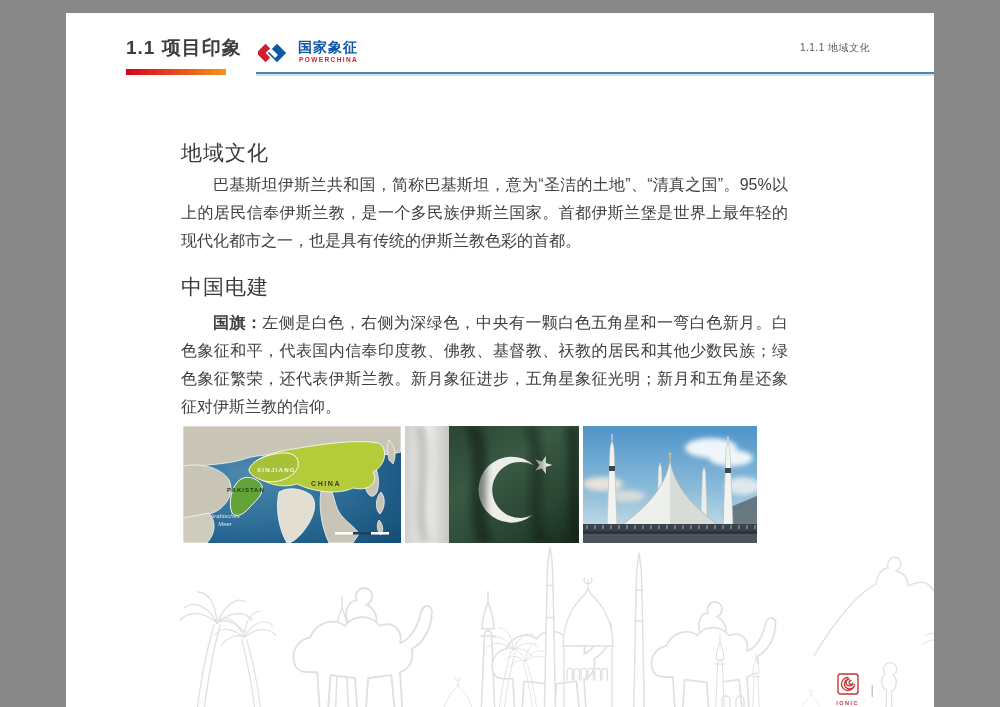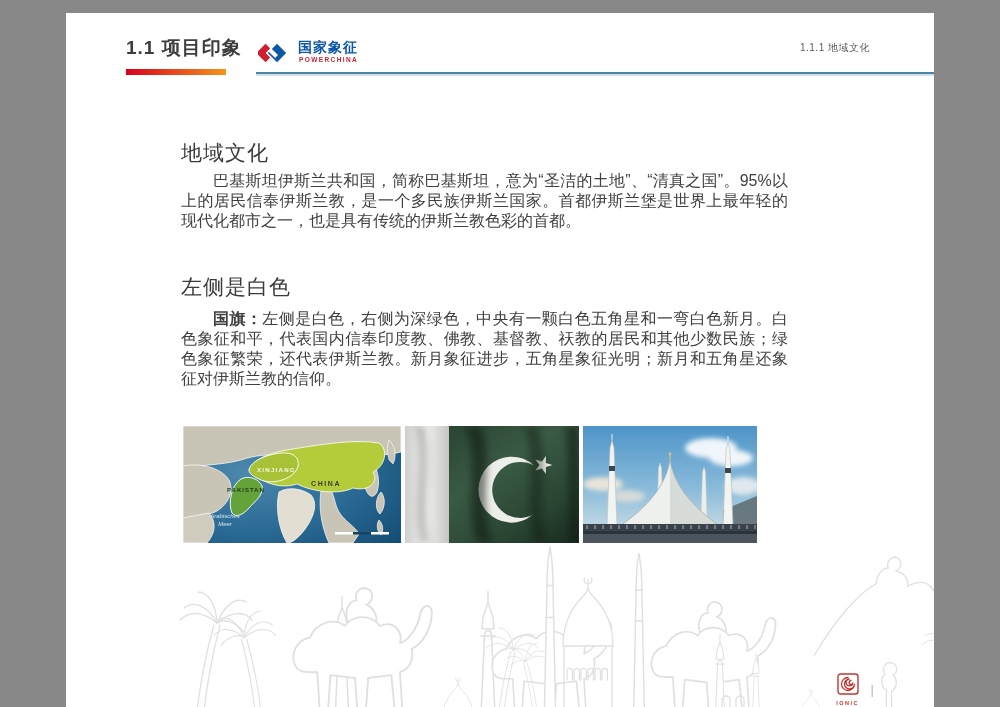--- a/index.html
+++ b/index.html
@@ -12,21 +12,21 @@
   .logo { position:absolute; left:192px; top:22px; width:110px; height:36px; }
   .logo-cn { position:absolute; left:232px; top:26px; font-size:14px; font-weight:bold; color:#0d57a7; letter-spacing:1px; }
   .logo-en { position:absolute; left:233px; top:43px; font-size:6.5px; font-weight:bold; color:#cf2030; letter-spacing:1.4px; }
   .header-line { position:absolute; left:190px; top:59px; width:746px; height:2px; background:#4d86a3; box-shadow:0 2px 0 rgba(120,170,195,.35); }
   .subsection-title { position:absolute; right:64px; top:28px; font-size:10px; color:#595959; letter-spacing:0.5px; }
 
   
   .h2 { position:absolute; left:115px; font-size:21px; color:#3a3a3a; font-weight:500; letter-spacing:1px;text-align:center; }
   .h2.first { top:126px; }
   .h2.second { top:260px; }
-  .para { position:absolute; left:115px; width:607px; font-size:16px; line-height:20px; color:#404040; text-align:justify; text-indent:2em; }
+  .para { position:absolute; left:115px; width:607px; font-size:16px; line-height:28px; color:#404040; text-align:justify; text-indent:2em; }
   .para.first { top:158px; }
   .para.second { top:296px; }
   .para b { font-weight:bold; }
 
   
   .img-box { position:absolute; top:413px; height:117px; overflow:hidden; }
   .img-box svg { display:block; width:100%; height:100%; }
   .img-map { left:117px; width:218px; }
   .img-flag { left:339px; width:174px; }
   .img-mosque { left:517px; width:174px; }
@@ -59,21 +59,21 @@
   </svg>
   <div class="logo-cn">国家象征</div>
   <div class="logo-en">POWERCHINA</div>
 
   <div class="header-line"></div>
   <div class="subsection-title">1.1.1 地域文化</div>
 
   <div class="h2 first">地域文化</div>
   <p class="para first">巴基斯坦伊斯兰共和国，简称巴基斯坦，意为“圣洁的土地”、“清真之国”。95%以上的居民信奉伊斯兰教，是一个多民族伊斯兰国家。首都伊斯兰堡是世界上最年轻的现代化都市之一，也是具有传统的伊斯兰教色彩的首都。</p>
 
-  <div class="h2 second">左侧是白色</div>
+  <div class="h2 second">中国电建</div>
   <p class="para second"><b>国旗：</b><span>左侧是白色，右侧为深绿色，中央有一颗白色五角星和一弯白色新月。白色象征和平，代表国内信奉印度教、佛教、基督教、祆教的居民和其他少数民族；绿色象征繁荣，还代表伊斯兰教。新月象征进步，五角星象征光明；新月和五角星还象征对伊斯兰教的信仰。</span></p>
 
   <div class="img-box img-map">
     <svg viewBox="0 0 218 117" preserveAspectRatio="none">
       <defs>
         <radialGradient id="sea" cx="30%" cy="40%" r="90%">
           <stop offset="0%" stop-color="#4e89ad"></stop>
             <stop offset="55%" stop-color="#2a6a94"></stop>
             <stop offset="100%" stop-color="#144e76"></stop>
         </radialGradient>

